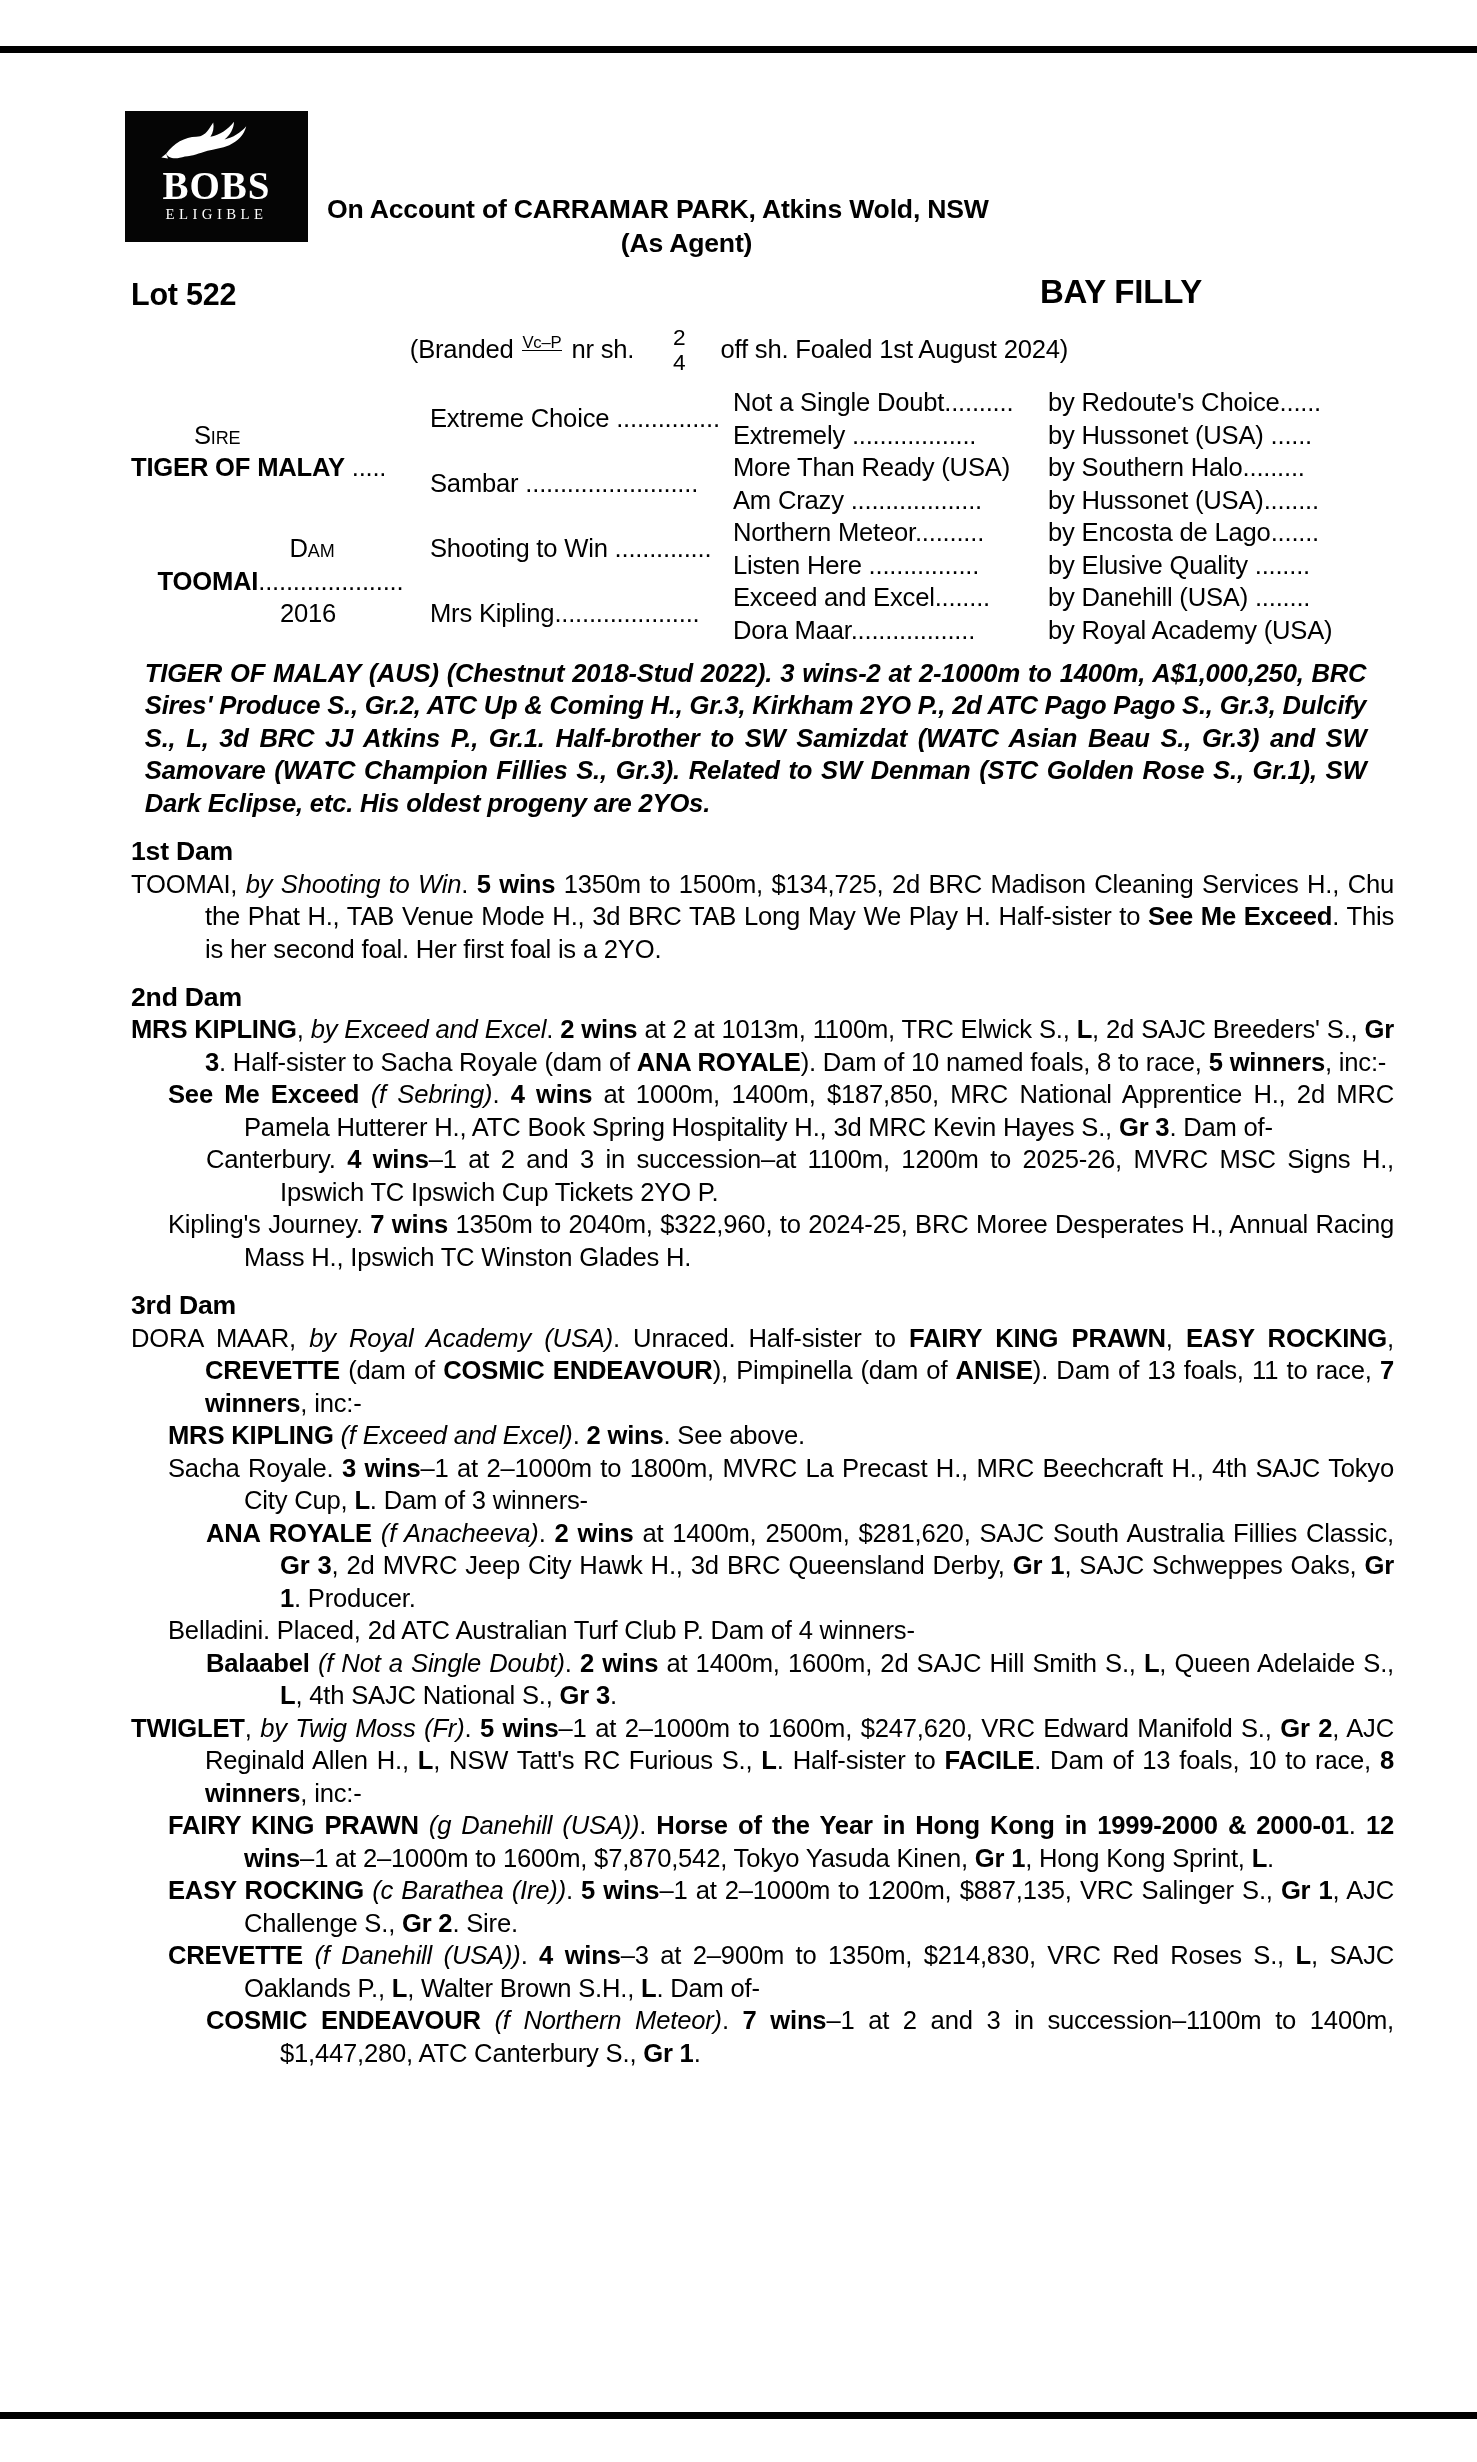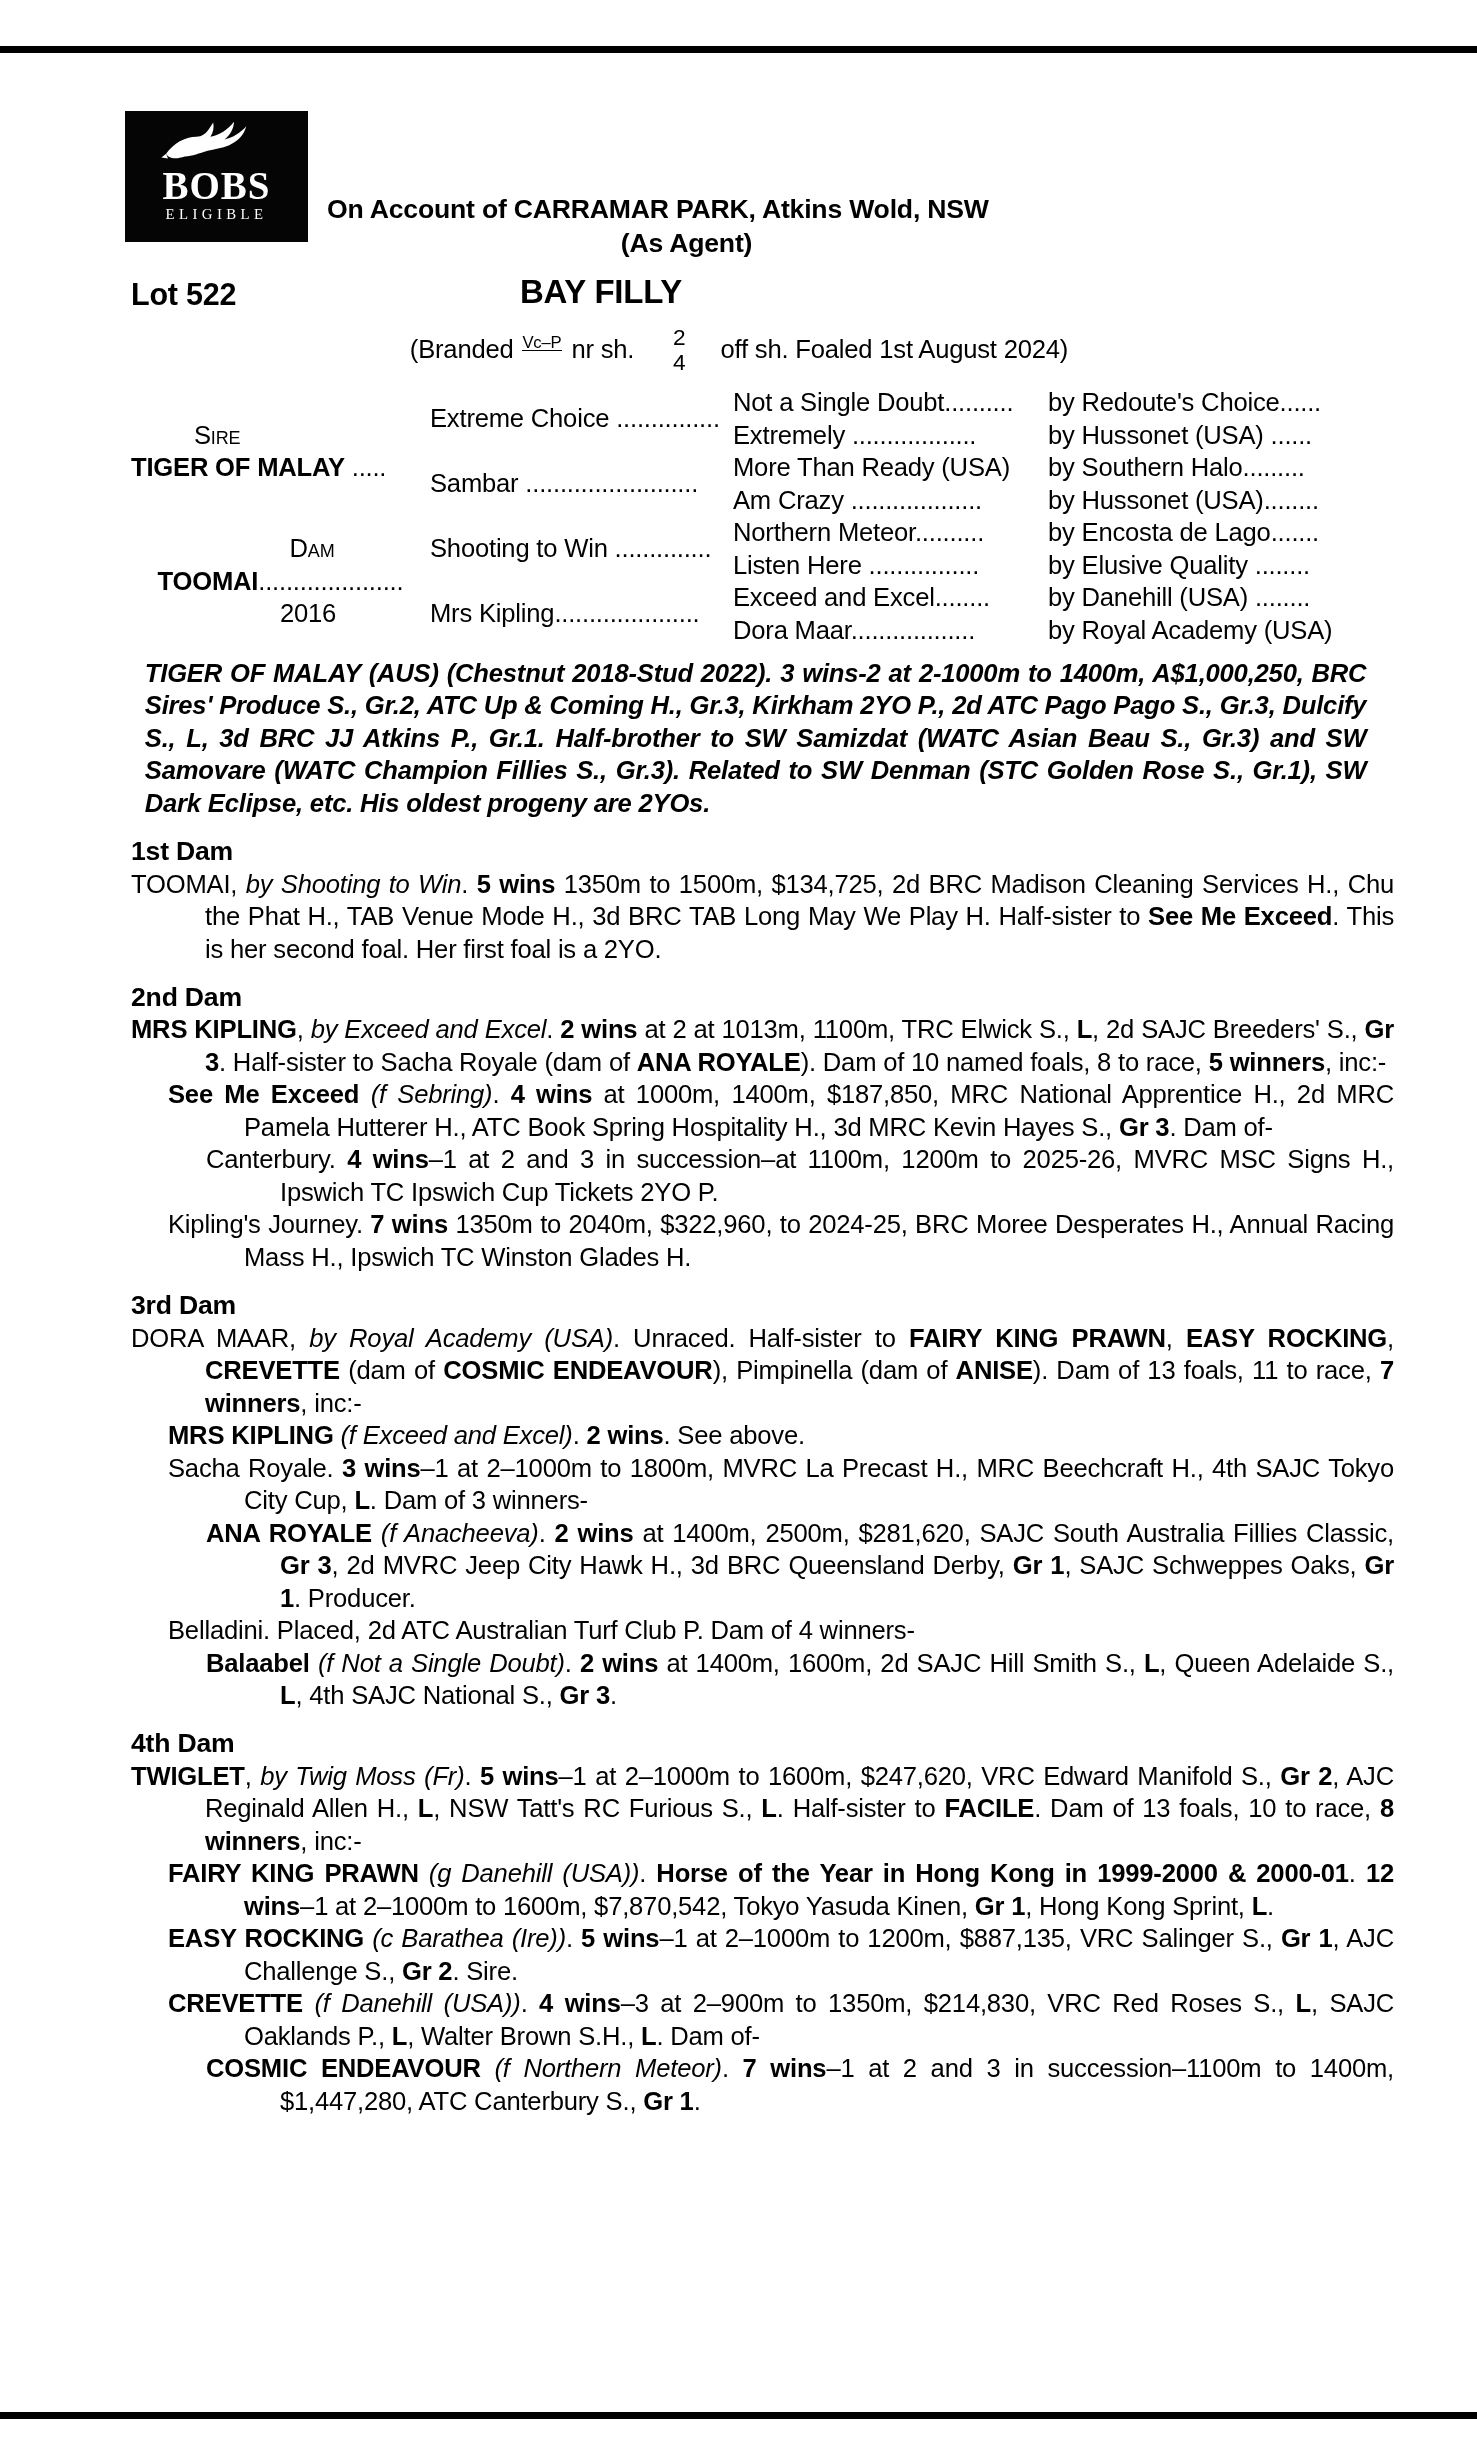--- a/index.html
+++ b/index.html
@@ -10,21 +10,21 @@
   .rule-bottom{top:2412px;}
   .logo{position:absolute;left:125px;top:111px;width:183px;height:131px;background:#050505;color:#fff;
         display:flex;flex-direction:column;align-items:center;padding-top:4.9px;box-sizing:border-box;}
   .logo svg{width:120px;height:49px;display:block;}
   .logo-bobs{font-family:"Liberation Serif",serif;font-weight:bold;font-size:39px;line-height:41px;letter-spacing:1px;}
   .logo-elig{font-family:"Liberation Serif",serif;font-size:14.8px;line-height:15.8px;letter-spacing:4.4px;margin-top:1px;}
   .barn{position:absolute;top:161px;left:0;right:97px;text-align:right;font-weight:bold;font-size:26.6px;}
   .account{position:absolute;top:194px;left:327px;font-weight:bold;font-size:26.6px;}
   .agent{position:absolute;top:228px;left:327px;width:719px;text-align:center;font-weight:bold;font-size:26.6px;}
   .lot{position:absolute;top:277px;left:131px;font-weight:bold;font-size:30.5px;}
-  .title{position:absolute;top:273px;left:0;width:1202px;text-align:center;font-weight:bold;font-size:33px;}
+  .title{position:absolute;top:273px;left:0;width:1202px;text-align:right;font-weight:bold;font-size:33px;}
   .branded{position:absolute;top:325px;left:0;width:1478px;display:flex;justify-content:center;align-items:center;font-size:25.6px;}
   .brandmark{font-size:16.7px;vertical-align:4.9px;position:relative;top:-5.9px;margin:0 9.9px 0 8.9px;border-bottom:1px solid #000;line-height:13.8px;}
   .nrsh{margin-right:3.9px;}
   .frac{display:inline-flex;flex-direction:column;text-align:center;font-size:22.7px;line-height:24.6px;margin:0 35px;}
   .content{position:absolute;left:131px;top:386px;width:1263px;font-size:25.6px;line-height:32.5px;}
   .ped{display:grid;grid-template-columns:299px 303px 315px 345px;grid-auto-rows:32.5px;}
   .c1,.c2,.c3,.c4{overflow:hidden;white-space:nowrap;}
   .c1{display:flex;flex-direction:column;justify-content:center;}
   .c2,.c3,.c4{display:flex;align-items:center;}
   .lbl{font-variant:small-caps;padding-left:63px;}
@@ -119,21 +119,20 @@
         <div class="sec">
           <h3>3rd Dam</h3>
           <p class="l0"><span>DORA MAAR, </span><span class="it">by Royal Academy (USA)</span><span>. Unraced. Half-sister to </span><span class="b">FAIRY KING PRAWN</span><span>, </span><span class="b">EASY ROCKING</span><span>, </span><span class="b">CREVETTE</span><span> (dam of </span><span class="b">COSMIC ENDEAVOUR</span><span>), Pimpinella (dam of </span><span class="b">ANISE</span><span>). Dam of 13 foals, 11 to race, </span><span class="b">7 winners</span><span>, inc:-</span></p>
           <p class="l1"><span class="b">MRS KIPLING</span><span> </span><span class="it">(f Exceed and Excel)</span><span>. </span><span class="b">2 wins</span><span>. See above.</span></p>
           <p class="l1"><span>Sacha Royale. </span><span class="b">3 wins</span><span>–1 at 2–1000m to 1800m, MVRC La Precast H., MRC Beechcraft H., 4th SAJC Tokyo City Cup, </span><span class="b">L</span><span>. Dam of 3 winners-</span></p>
           <p class="l2"><span class="b">ANA ROYALE</span><span> </span><span class="it">(f Anacheeva)</span><span>. </span><span class="b">2 wins</span><span> at 1400m, 2500m, $281,620, SAJC South Australia Fillies Classic, </span><span class="b">Gr 3</span><span>, 2d MVRC Jeep City Hawk H., 3d BRC Queensland Derby, </span><span class="b">Gr 1</span><span>, SAJC Schweppes Oaks, </span><span class="b">Gr 1</span><span>. Producer.</span></p>
           <p class="l1"><span>Belladini. Placed, 2d ATC Australian Turf Club P. Dam of 4 winners-</span></p>
           <p class="l2"><span class="b">Balaabel</span><span> </span><span class="it">(f Not a Single Doubt)</span><span>. </span><span class="b">2 wins</span><span> at 1400m, 1600m, 2d SAJC Hill Smith S., </span><span class="b">L</span><span>, Queen Adelaide S., </span><span class="b">L</span><span>, 4th SAJC National S., </span><span class="b">Gr 3</span><span>.</span></p>
         </div>
         <div class="sec">
-          <h3>4th Dam</h3>
           <p class="l0"><span class="b">TWIGLET</span><span>, </span><span class="it">by Twig Moss (Fr)</span><span>. </span><span class="b">5 wins</span><span>–1 at 2–1000m to 1600m, $247,620, VRC Edward Manifold S., </span><span class="b">Gr 2</span><span>, AJC Reginald Allen H., </span><span class="b">L</span><span>, NSW Tatt's RC Furious S., </span><span class="b">L</span><span>. Half-sister to </span><span class="b">FACILE</span><span>. Dam of 13 foals, 10 to race, </span><span class="b">8 winners</span><span>, inc:-</span></p>
           <p class="l1"><span class="b">FAIRY KING PRAWN</span><span> </span><span class="it">(g Danehill (USA))</span><span>. </span><span class="b">Horse of the Year in Hong Kong in 1999-2000 &amp; 2000-01</span><span>. </span><span class="b">12 wins</span><span>–1 at 2–1000m to 1600m, $7,870,542, Tokyo Yasuda Kinen, </span><span class="b">Gr 1</span><span>, Hong Kong Sprint, </span><span class="b">L</span><span>.</span></p>
           <p class="l1"><span class="b">EASY ROCKING</span><span> </span><span class="it">(c Barathea (Ire))</span><span>. </span><span class="b">5 wins</span><span>–1 at 2–1000m to 1200m, $887,135, VRC Salinger S., </span><span class="b">Gr 1</span><span>, AJC Challenge S., </span><span class="b">Gr 2</span><span>. Sire.</span></p>
           <p class="l1"><span class="b">CREVETTE</span><span> </span><span class="it">(f Danehill (USA))</span><span>. </span><span class="b">4 wins</span><span>–3 at 2–900m to 1350m, $214,830, VRC Red Roses S., </span><span class="b">L</span><span>, SAJC Oaklands P., </span><span class="b">L</span><span>, Walter Brown S.H., </span><span class="b">L</span><span>. Dam of-</span></p>
           <p class="l2"><span class="b">COSMIC ENDEAVOUR</span><span> </span><span class="it">(f Northern Meteor)</span><span>. </span><span class="b">7 wins</span><span>–1 at 2 and 3 in succession–1100m to 1400m, $1,447,280, ATC Canterbury S., </span><span class="b">Gr 1</span><span>.</span></p>
         </div>
       </div>
   </div>
 
   <div class="rule rule-bottom"></div>

